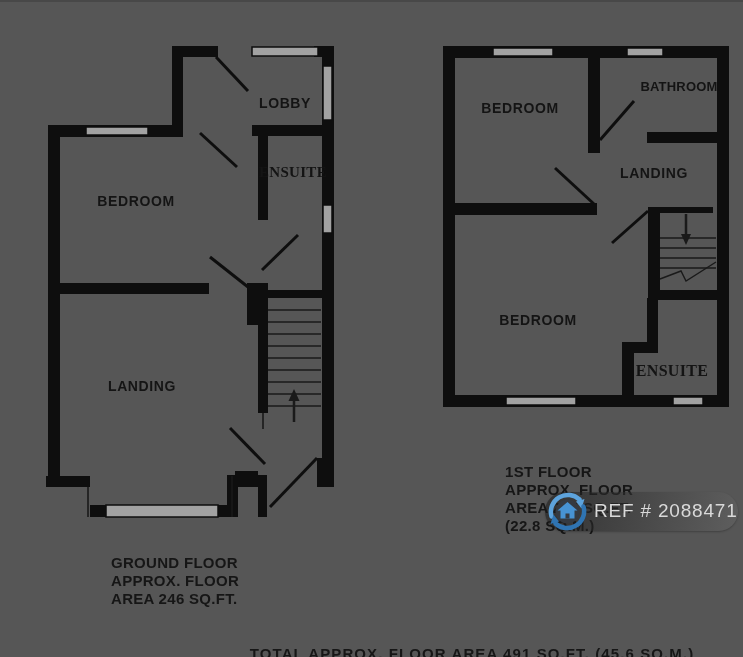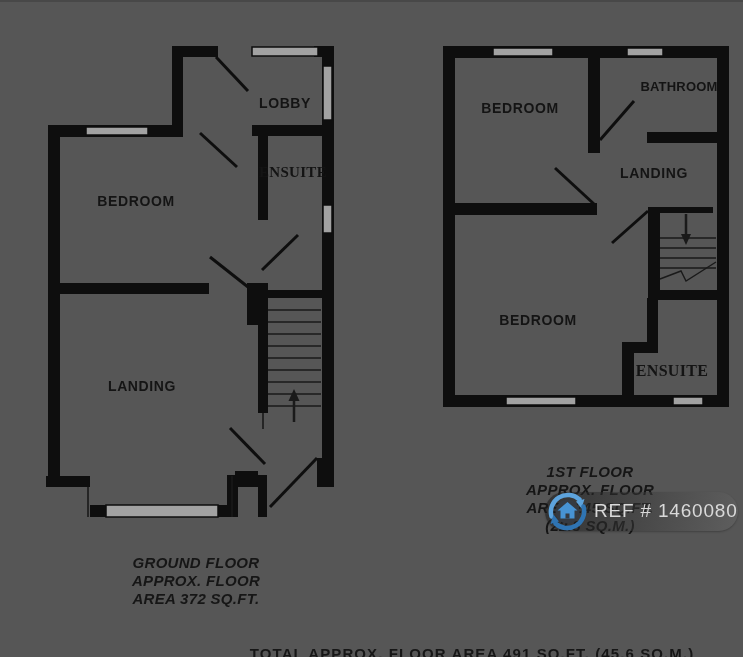--- a/index.html
+++ b/index.html
@@ -12,22 +12,22 @@
   .plan-svg{position:absolute;}
   .room-label{
     position:absolute;transform:translate(-50%,-50%);
     color:#141414;font-weight:bold;white-space:nowrap;
     letter-spacing:.6px;
   }
   .lbl-lg{font-size:14px;}
   .lbl-md{font-size:15px;letter-spacing:.3px;font-family:Liberation Serif, serif;}
   .lbl-sm{font-size:13px;letter-spacing:.2px;}
   .caption{
-    position:absolute;text-align:center;color:#161616;font-weight:bold;
-    font-size:15px;line-height:18px;letter-spacing:.3px;white-space:nowrap;font-style:italic;
+    position:absolute;text-align:left;color:#161616;font-weight:bold;
+    font-size:15px;line-height:18px;letter-spacing:.3px;white-space:nowrap;
   }
   .caption div{height:18px;}
   #total-caption{
     position:absolute;left:152px;top:645px;width:640px;text-align:center;
     color:#161616;font-weight:bold;font-size:15px;letter-spacing:1.1px;
     white-space:nowrap;
   }
   #ref-badge{
     position:absolute;left:545px;top:492px;width:193px;height:39px;
     border-radius:20px;
@@ -150,21 +150,21 @@
 
   <div class="room-label lbl-lg" style="left:520px;top:108px">BEDROOM</div>
   <div class="room-label lbl-sm" style="left:679px;top:86px">BATHROOM</div>
   <div class="room-label lbl-lg" style="left:654px;top:173px">LANDING</div>
   <div class="room-label lbl-lg" style="left:538px;top:320px">BEDROOM</div>
   <div class="room-label lbl-md" style="left:672px;top:371px;font-size:16px">ENSUITE</div>
 
   <div class="caption" style="left:111px;top:554px;width:170px">
     <div>GROUND FLOOR</div>
     <div>APPROX. FLOOR</div>
-    <div>AREA 372 SQ.FT.</div>
+    <div>AREA 246 SQ.FT.</div>
   </div>
 
   <div class="caption" style="left:505px;top:463px;width:170px">
     <div>1ST FLOOR</div>
     <div>APPROX. FLOOR</div>
     <div>AREA 245 SQ.FT.</div>
     <div>(22.8 SQ.M.)</div>
   </div>
 
   <div id="total-caption">TOTAL APPROX. FLOOR AREA 491 SQ.FT. (45.6 SQ.M.)</div>
@@ -172,15 +172,15 @@
   <div id="ref-badge">
     <svg id="badge-logo" viewBox="0 0 47 47">
       <circle cx="23.5" cy="23.5" r="12" fill="#353a41"></circle>
       <path d="M7.5 28.5 A 17 17 0 0 1 35.5 11.5" fill="none" stroke="#5da3dc" stroke-width="4.5" stroke-linecap="round"></path>
       <polygon points="40.5,11 32,13.5 37.5,20.5" fill="#5da3dc"></polygon>
       <path d="M39.5 18.5 A 17 17 0 0 1 11.5 35.5" fill="none" stroke="#2f74b2" stroke-width="4.5" stroke-linecap="round"></path>
       <polygon points="6.5,36 15,33.5 9.5,26.5" fill="#2f74b2"></polygon>
       <path d="M23.5 14 L33.5 22.5 L30.5 22.5 L30.5 30.5 L16.5 30.5 L16.5 22.5 L13.5 22.5 Z" fill="#4793d3"></path>
       <rect x="21.5" y="25.5" width="4" height="5" fill="#353a41"></rect>
     </svg>
-    <div class="ref-text">REF # 1460080</div>
+    <div class="ref-text">REF # 2088471</div>
   </div>
 </div>
 
 </body></html>

